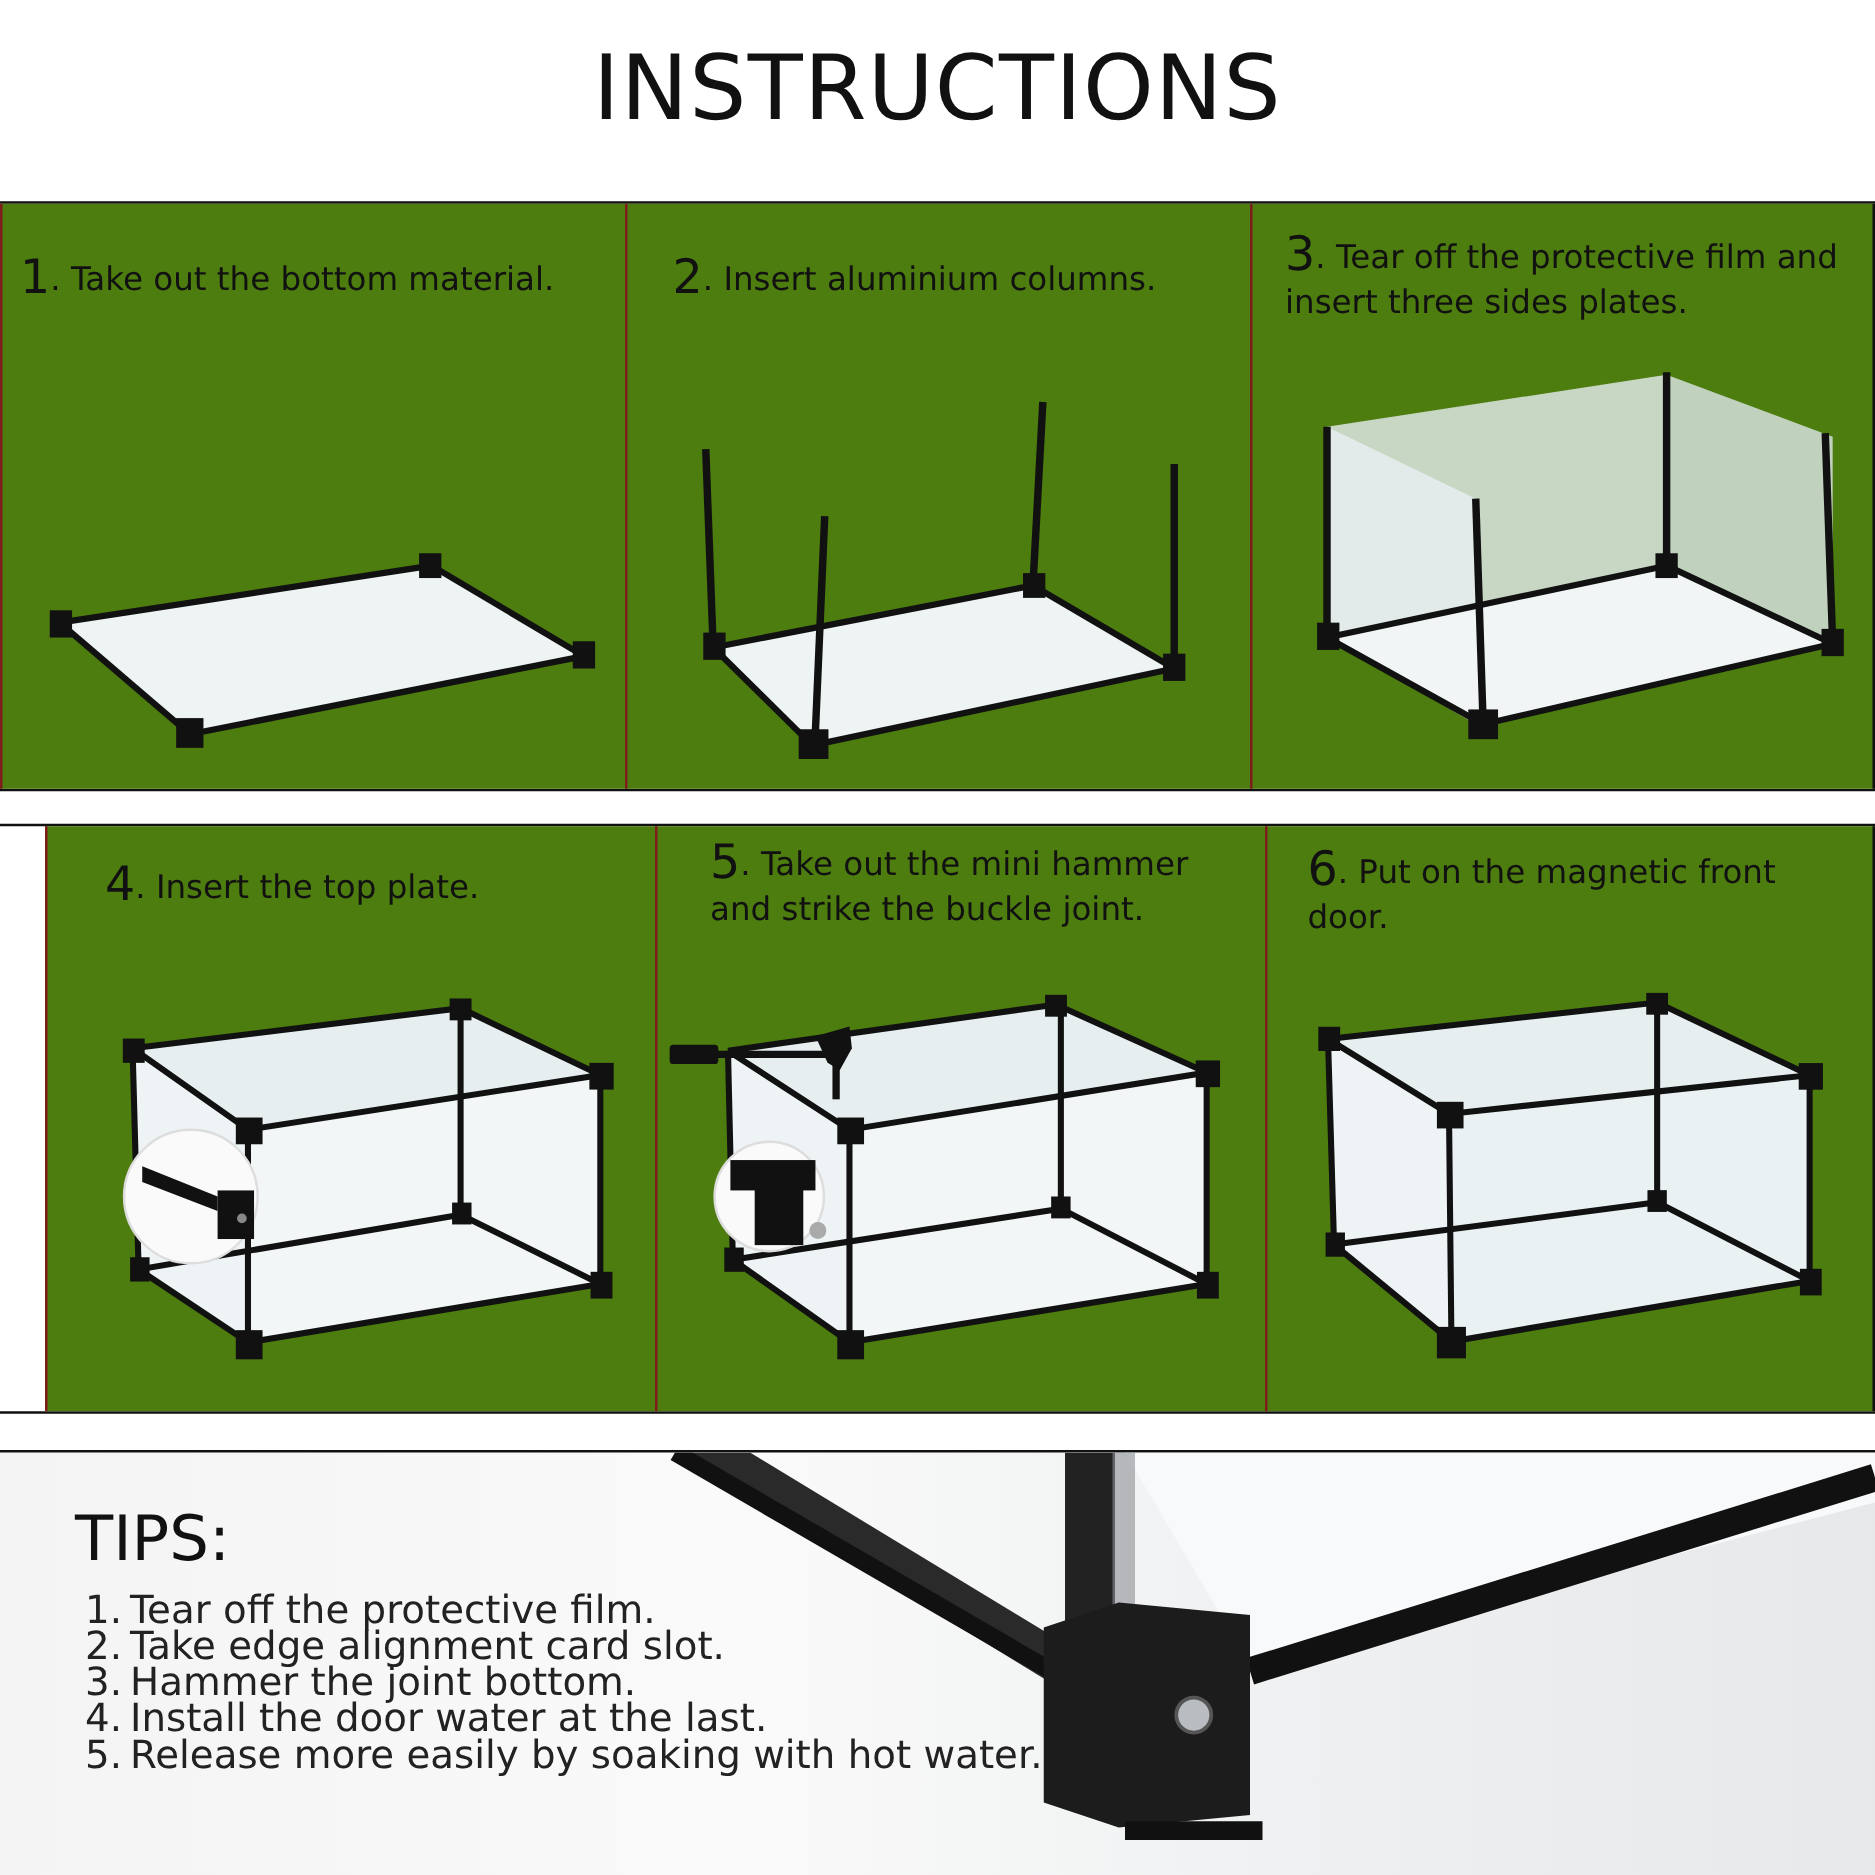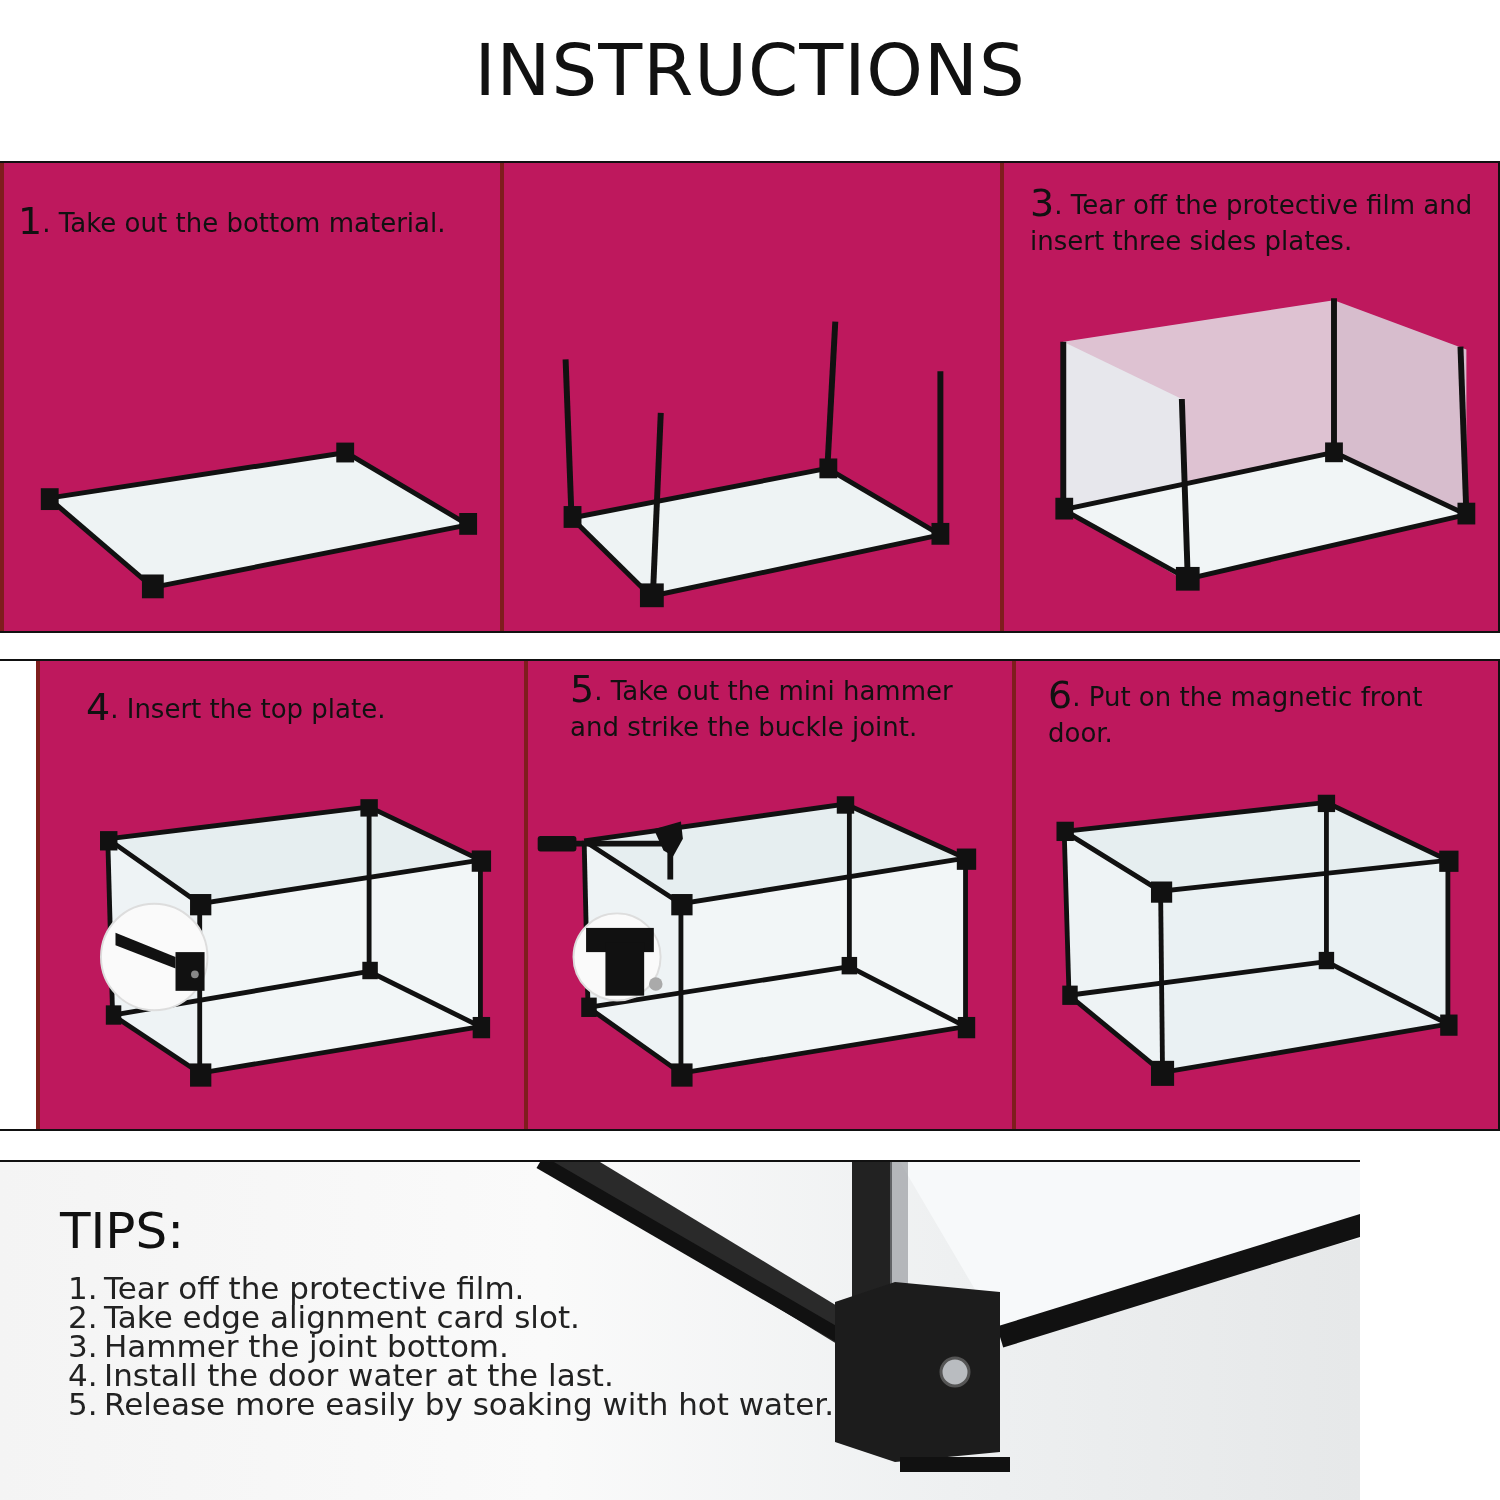--- a/index.html
+++ b/index.html
@@ -15,34 +15,34 @@
   .grid-row {
     position: absolute; left: 0; width: 1500px; height: 472px;
     border-top: 2px solid #111; border-bottom: 2px solid #111;
     display: flex;
   }
   .row1 { top: 161px; }
   .row2 { top: 659px; padding-left: 36px; }
 
   .cell {
     position: relative; width: 500px; height: 100%;
-    border-left: 4px solid #7f1d1d; overflow: hidden; background: #be185d;
+    border-left: 2px solid #7f1d1d; overflow: hidden; background: #4d7c0f;
   }
   .cell:last-child { border-right: 2px solid #111; }
 
   .step-caption {
     position: absolute; left: 14px; right: 10px;
     font-family: "DejaVu Sans", sans-serif; font-size: 26px; line-height: 36px; color: #111;
   }
   .step-caption .num { font-size: 38px; vertical-align: -2px; }
 
   .illus { position: absolute; left: 0; top: 0; width: 100%; height: 100%; }
 
   .tips {
-    position: absolute; left: 0; top: 1160px; width: 1360px; height: 340px;
+    position: absolute; left: 0; top: 1160px; width: 1500px; height: 340px;
     border-top: 2px solid #111; overflow: hidden;
     background: linear-gradient(90deg, #f4f4f4 0%, #fafafa 40%, #eef0f1 70%, #e6e8e9 100%);
   }
   .tips-title {
     position: absolute; left: 60px; top: 40px; font-size: 50px;
     font-family: "DejaVu Sans", sans-serif; color: #111;
   }
   .tips-list { position: absolute; left: 68px; top: 112px; list-style: none; }
   .tips-list li { font-size: 31px; line-height: 29px; color: #222; font-family: "DejaVu Sans", sans-serif; }
   .tips-list .tnum { display: inline-block; width: 36px; }
@@ -69,20 +69,24 @@
       <g fill="#111">
         <rect x="37" y="328" width="18" height="22"></rect>
         <rect x="335" y="282" width="18" height="20"></rect>
         <rect x="459" y="353" width="18" height="22"></rect>
         <rect x="139" y="415" width="22" height="24"></rect>
       </g>
     </svg>
   </div>
 
   <div class="cell">
+    <div class="step-caption" style="top:40px; left:36px;">
+      <span class="num">2</span>.
+      <span>Insert aluminium columns.</span>
+    </div>
     <svg class="illus" viewBox="0 0 500 472">
       <polygon points="68,358 326,308 440,375 148,437" fill="#eef3f4"></polygon>
       <g stroke="#111" stroke-width="5" fill="none">
         <line x1="68" y1="358" x2="326" y2="308"></line>
         <line x1="326" y1="308" x2="440" y2="375"></line>
         <line x1="440" y1="375" x2="148" y2="437"></line>
         <line x1="148" y1="437" x2="68" y2="358"></line>
       </g>
       <g stroke="#111" stroke-width="6">
         <line x1="62" y1="198" x2="68" y2="358"></line>

